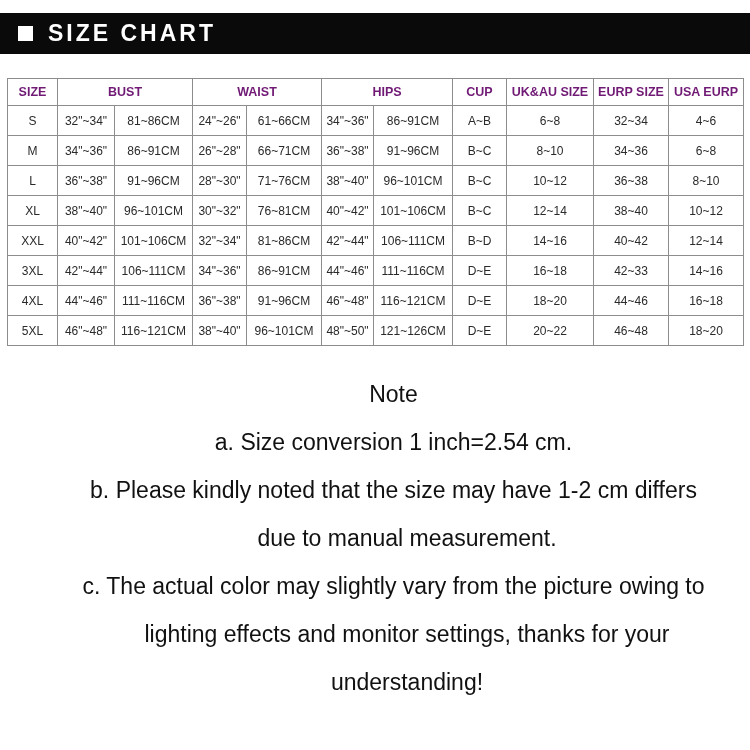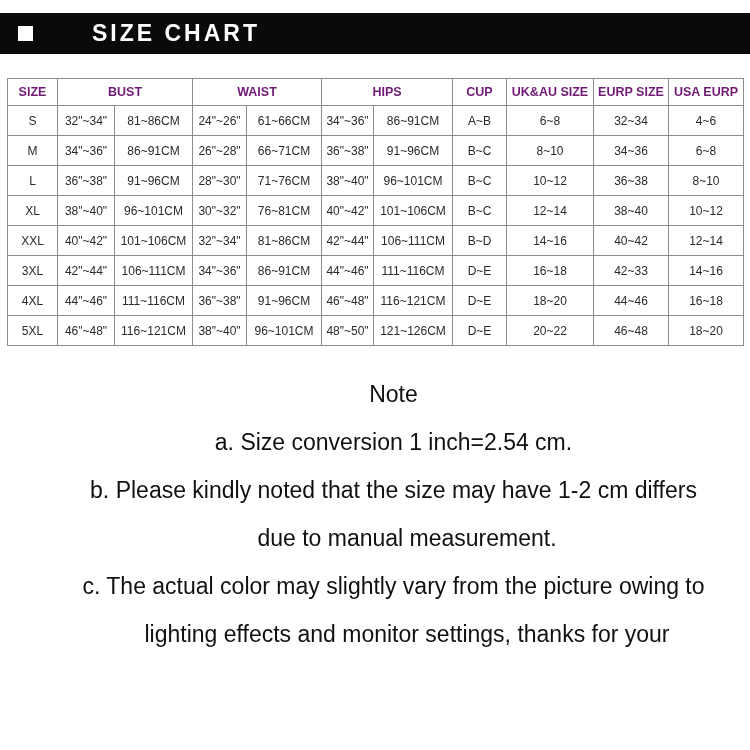--- a/index.html
+++ b/index.html
@@ -14,21 +14,20 @@
   
   .title-bar {
     margin-top: 13px;
     width: 750px;
     height: 41px;
     background: #0a0a0a;
     display: flex;
     align-items: center;
     box-sizing: border-box;
     padding-left: 18px;
-    gap: 44px;
   }
   .title-square {
     width: 15px;
     height: 15px;
     background: #ffffff;
     flex: 0 0 auto;
   }
   .title-text {
     color: #ffffff;
     font-size: 23px;
@@ -231,14 +230,15 @@
 </div>
 
 <div class="notes">
   <div class="note-heading">Note</div>
   <div id="note-lines">
       <div class="note-line">a. Size conversion 1 inch=2.54 cm.</div>
       <div class="note-line">b. Please kindly noted that the size may have 1-2 cm differs</div>
       <div class="note-line cont">due to manual measurement.</div>
       <div class="note-line">c. The actual color may slightly vary from the picture owing to</div>
       <div class="note-line cont">lighting effects and monitor settings, thanks for your</div>
+      <div class="note-line cont">understanding!</div>
     </div>
 </div>
 
 </body></html>

